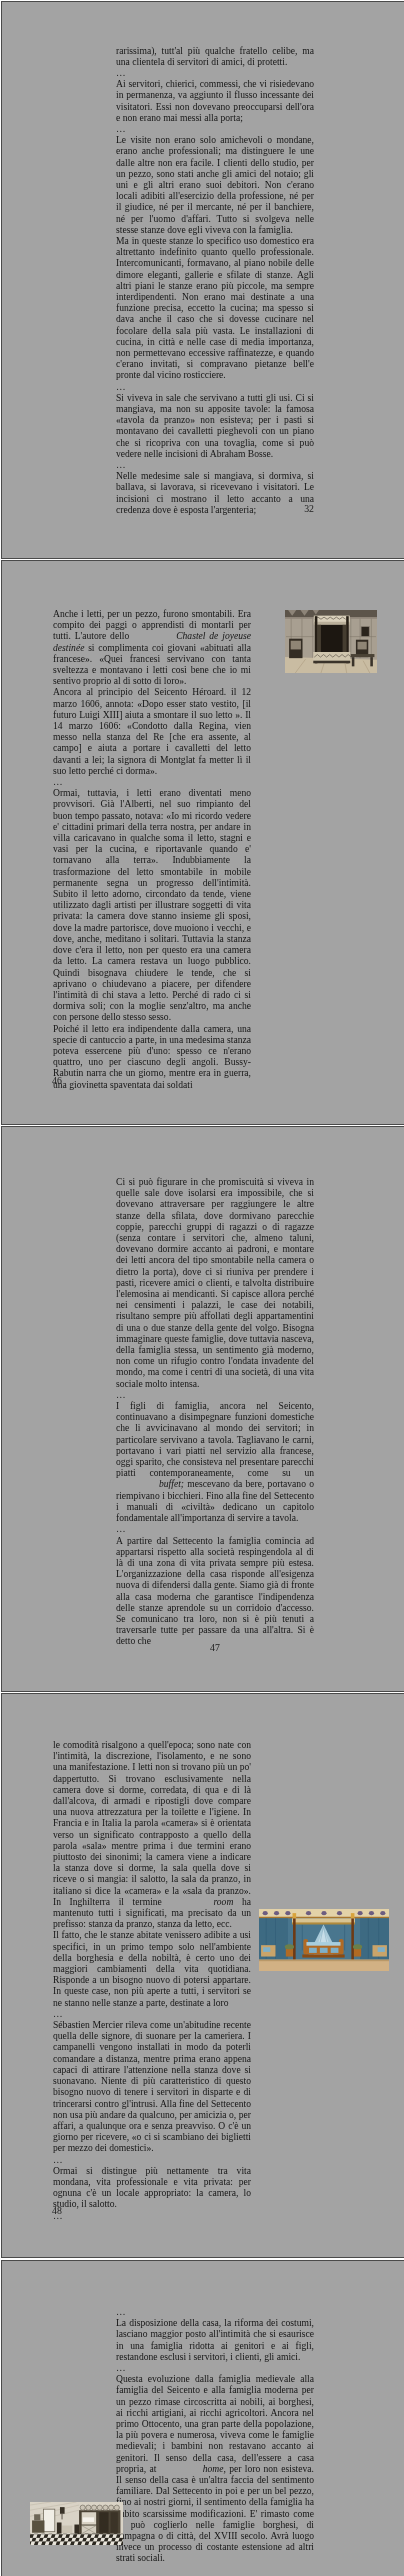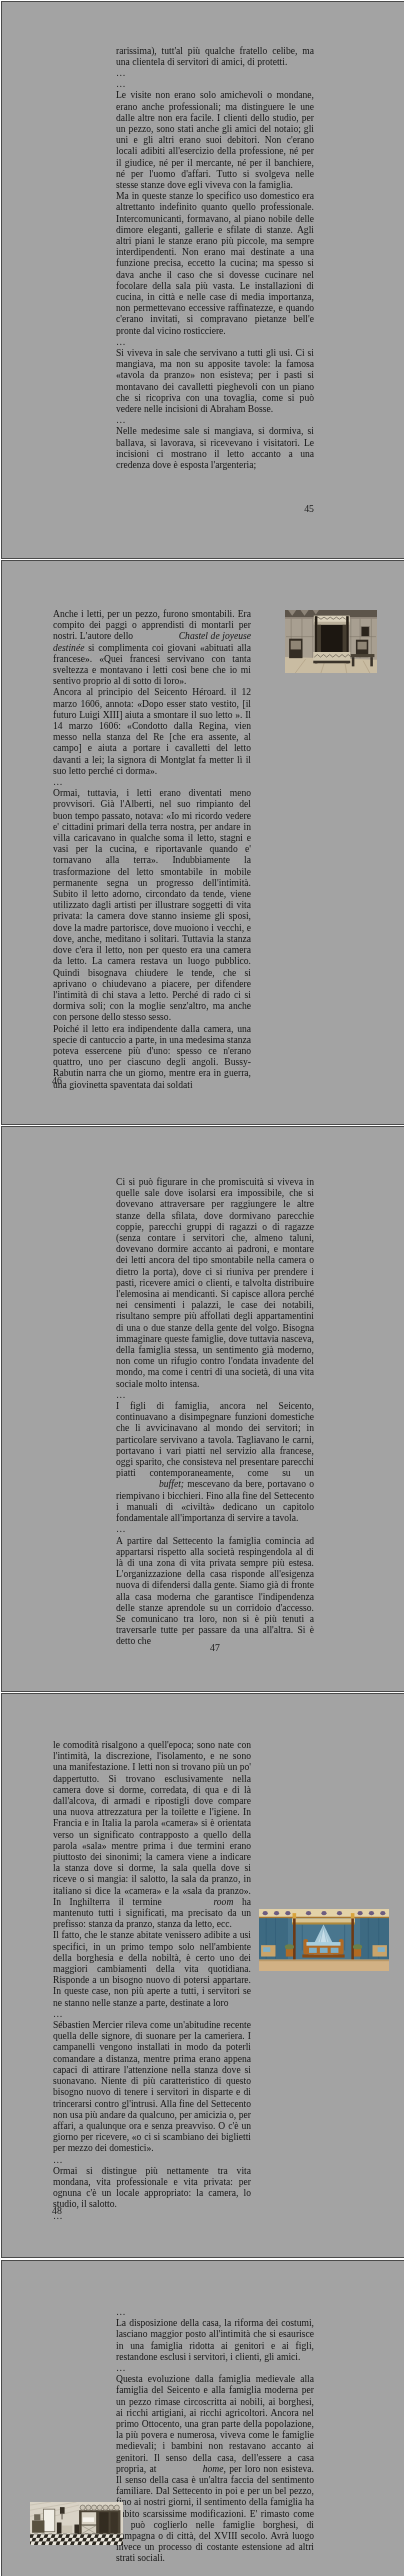--- a/index.html
+++ b/index.html
@@ -34,34 +34,35 @@
 </style>
 </head>
 <body>
 
 <div class="wrap">
 
   <section class="page" id="p0">
     <div class="page-text">
         <p><span>rarissima), tutt'al più qualche fratello celibe, ma una clientela di servitori di amici, di protetti.</span></p>
         <p><span>…</span></p>
+        <p><span>Ai servitori, chierici, commessi, che vi risiedevano in permanenza, va aggiunto il flusso incessante dei visitatori. Essi non dovevano preoccuparsi dell'ora e non erano mai messi alla porta;</span></p>
         <p><span>…</span></p>
         <p><span>Le visite non erano solo amichevoli o mondane, erano anche professionali; ma distinguere le une dalle altre non era facile. I clienti dello studio, per un pezzo, sono stati anche gli amici del notaio; gli uni e gli altri erano suoi debitori. Non c'erano locali adibiti all'esercizio della professione, né per il giudice, né per il mercante, né per il banchiere, né per l'uomo d'affari. Tutto si svolgeva nelle stesse stanze dove egli viveva con la famiglia.</span></p>
         <p><span>Ma in queste stanze lo specifico uso domestico era altrettanto indefinito quanto quello professionale. Intercomunicanti, formavano, al piano nobile delle dimore eleganti, gallerie e sfilate di stanze. Agli altri piani le stanze erano più piccole, ma sempre interdipendenti. Non erano mai destinate a una funzione precisa, eccetto la cucina; ma spesso si dava anche il caso che si dovesse cucinare nel focolare della sala più vasta. Le installazioni di cucina, in città e nelle case di media importanza, non permettevano eccessive raffinatezze, e quando c'erano invitati, si compravano pietanze bell'e pronte dal vicino rosticciere.</span></p>
         <p><span>…</span></p>
         <p><span>Si viveva in sale che servivano a tutti gli usi. Ci si mangiava, ma non su apposite tavole: la famosa «tavola da pranzo» non esisteva; per i pasti si montavano dei cavalletti pieghevoli con un piano che si ricopriva con una tovaglia, come si può vedere nelle incisioni di Abraham Bosse.</span></p>
         <p><span>…</span></p>
         <p><span>Nelle medesime sale si mangiava, si dormiva, si ballava, si lavorava, si ricevevano i visitatori. Le incisioni ci mostrano il letto accanto a una credenza dove è esposta l'argenteria;</span></p>
       </div>
-    <div class="pagenum">45</div>
+    <div class="pagenum">32</div>
   </section>
 
   <section class="page" id="p1">
     <div class="page-text">
-        <p><span>Anche i letti, per un pezzo, furono smontabili. Era compito dei paggi o apprendisti di montarli per nostri. L'autore dello </span><em>Chastel de joyeuse destinée</em><span> si complimenta coi giovani «abituati alla francese». «Quei francesi servivano con tanta sveltezza e montavano i letti così bene che io mi sentivo proprio al di sotto di loro».</span></p>
+        <p><span>Anche i letti, per un pezzo, furono smontabili. Era compito dei paggi o apprendisti di montarli per tutti. L'autore dello </span><em>Chastel de joyeuse destinée</em><span> si complimenta coi giovani «abituati alla francese». «Quei francesi servivano con tanta sveltezza e montavano i letti così bene che io mi sentivo proprio al di sotto di loro».</span></p>
         <p><span>Ancora al principio del Seicento Héroard. il 12 marzo 1606, annota: «Dopo esser stato vestito, [il futuro Luigi XIII] aiuta a smontare il suo letto ». Il 14 marzo 1606: «Condotto dalla Regina, vien messo nella stanza del Re [che era assente, al campo] e aiuta a portare i cavalletti del letto davanti a lei; la signora di Montglat fa metter lì il suo letto perché ci dorma».</span></p>
         <p><span>…</span></p>
         <p><span>Ormai, tuttavia, i letti erano diventati meno provvisori. Già l'Alberti, nel suo rimpianto del buon tempo passato, notava: «Io mi ricordo vedere e' cittadini primari della terra nostra, per andare in villa caricavano in qualche soma il letto, stagni e vasi per la cucina, e riportavanle quando e' tornavano alla terra». Indubbiamente la trasformazione del letto smontabile in mobile permanente segna un progresso dell'intimità. Subito il letto adorno, circondato da tende, viene utilizzato dagli artisti per illustrare soggetti di vita privata: la camera dove stanno insieme gli sposi, dove la madre partorisce, dove muoiono i vecchi, e dove, anche, meditano i solitari. Tuttavia la stanza dove c'era il letto, non per questo era una camera da letto. La camera restava un luogo pubblico. Quindi bisognava chiudere le tende, che si aprivano o chiudevano a piacere, per difendere l'intimità di chi stava a letto. Perché di rado ci si dormiva soli; con la moglie senz'altro, ma anche con persone dello stesso sesso.</span></p>
         <p><span>Poiché il letto era indipendente dalla camera, una specie di cantuccio a parte, in una medesima stanza poteva essercene più d'uno: spesso ce n'erano quattro, uno per ciascuno degli angoli. Bussy-Rabutin narra che un giorno, mentre era in guerra, una giovinetta spaventata dai soldati</span></p>
       </div>
     <div class="figure">
       <svg viewBox="0 0 179 123" preserveAspectRatio="none">
         <rect width="179" height="123" fill="#a89f91"></rect>
         <rect width="179" height="14" fill="#5c544a"></rect>
         <polygon points="6,0 22,0 14,11" fill="#8d8478"></polygon>

